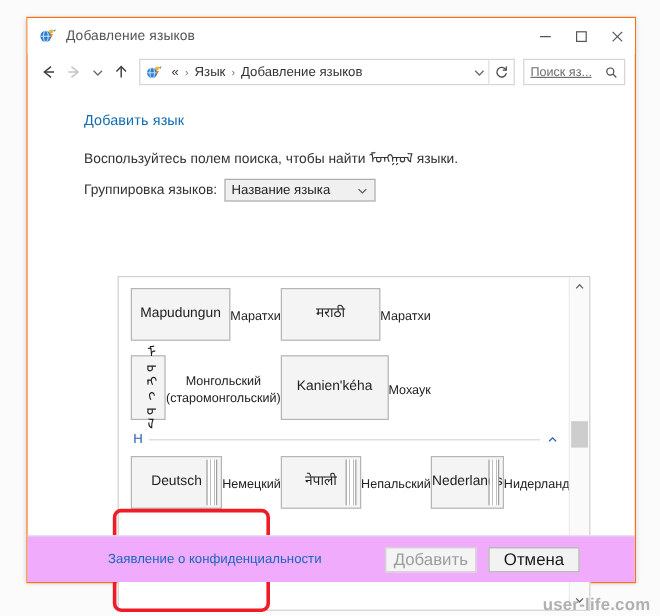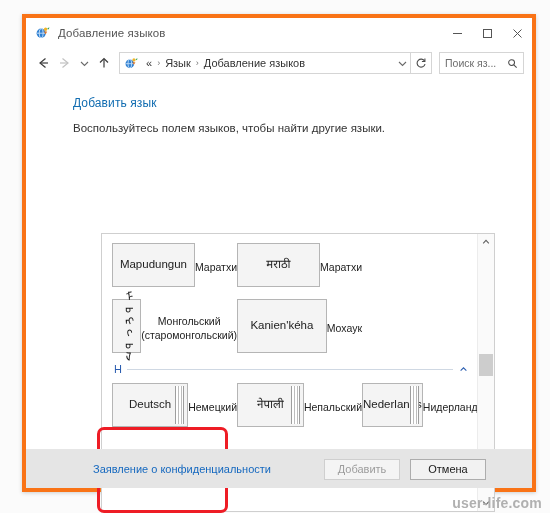--- a/index.html
+++ b/index.html
@@ -8,21 +8,21 @@
     background:#ffffff;
     font-family:"Liberation Sans","DejaVu Sans",sans-serif;
     -webkit-font-smoothing:antialiased;
     overflow:hidden;
   }
   .page{position:relative;width:550px;height:513px;background:#fbfbfb;}
 
   
   .window{
     position:absolute;left:22px;top:14px;width:506px;height:470px;
-    background:#ffffff;border:4px solid #f97316;
+    background:#ffffff;border:1px solid #f97316;
     box-shadow:0 1px 4px rgba(0,0,0,.18);
     display:flex;flex-direction:column;
   }
 
   
   .titlebar{
     height:30px;background:#ffffff;display:flex;align-items:center;
     flex:0 0 auto;position:relative;
   }
   .title-icon{width:16px;height:16px;margin-left:9px;margin-right:7px;position:relative;flex:0 0 auto;}
@@ -46,21 +46,21 @@
   .crumbs{display:flex;align-items:center;font-size:11px;color:#333;white-space:nowrap;overflow:hidden;gap:0;}
   .crumb{padding:0 3px;}
   .crumb-sep{color:#777;font-size:9px;padding:0 2px;}
   .addr-chev{margin-left:auto;width:16px;display:flex;align-items:center;justify-content:center;flex:0 0 auto;}
   .refreshbtn{width:20px;height:20px;border:1px solid #d5d5d5;border-left:none;background:#fff;
     display:flex;align-items:center;justify-content:center;flex:0 0 auto;}
   .searchbox{
     width:83px;height:20px;border:1px solid #d5d5d5;background:#fff;margin-left:7px;
     display:flex;align-items:center;flex:0 0 auto;
   }
-  .searchbox .ph{font-size:10.5px;color:#6d6d6d;padding-left:5px;white-space:nowrap;overflow:hidden;}
+  .searchbox .ph{font-size:10.5px;color:#6d6d6d;padding-left:5px;white-space:nowrap;overflow:hidden;text-decoration:underline;}
   .searchbox .mag{margin-left:auto;margin-right:5px;display:flex;}
 
   
   .content{flex:1 1 auto;position:relative;padding:0 20px;}
   h1.head{
     font-size:12px;font-weight:normal;color:#0b5394;color:#126db1;
     margin:18px 0 0 27px;letter-spacing:.1px;
   }
   .subtitle{font-size:11.5px;color:#333;margin:12px 0 0 27px;}
   .grouprow{display:flex;align-items:center;margin:10px 0 0 27px;}
@@ -113,27 +113,27 @@
   
   .redbox{
     position:absolute;left:71px;top:349px;width:131px;height:86px;
     border:3px solid #ee1c25;border-radius:7px;pointer-events:none;
     box-sizing:border-box;
   }
 
   
   .footer{
     position:absolute;left:0;right:0;bottom:0;height:38px;border-top:1px solid #e6e6e6;
-    display:flex;align-items:center;padding:0 20px;background:#e5e5e5;
+    display:flex;align-items:center;padding:0 20px;background:#f0abfc;
   }
   .privacy{font-size:11px;color:#1568bf;margin-left:47px;cursor:pointer;}
   .btns{margin-left:auto;display:flex;gap:10px;margin-right:26px;}
   .btn{
     width:76px;height:21px;border:1px solid #adadad;background:#f2f2f2;
-    font-size:11px;color:#1a1a1a;display:flex;align-items:center;justify-content:center;
+    font-size:14px;color:#1a1a1a;display:flex;align-items:center;justify-content:center;
     box-sizing:border-box;
   }
   .btn.disabled{color:#9c9c9c;border-color:#cfcfcf;background:#f4f4f4;}
 
   
   .watermark{
     position:absolute;right:8px;bottom:2px;font-size:14px;color:#b0b0b0;
     letter-spacing:.2px;font-weight:bold;
   }
 </style>
@@ -237,22 +237,33 @@
           <svg width="11" height="11" viewBox="0 0 12 12">
             <circle cx="5" cy="5" r="3.2" fill="none" stroke="#4a4a4a" stroke-width="1.1"></circle>
             <path d="M7.4 7.4 L10.5 10.5" stroke="#4a4a4a" stroke-width="1.1"></path>
           </svg>
         </span>
       </div>
     </div>
 
     <div class="content">
       <h1 class="head">Добавить язык</h1>
-      <div class="subtitle">Воспользуйтесь полем языков, чтобы найти другие языки.</div>
-
+      <div class="subtitle">Воспользуйтесь полем поиска, чтобы найти ᠮᠤᠩᠭᠤᠯ языки.</div>
+
+      <div class="grouprow">
+        <span class="grouplabel">Группировка языков:</span>
+        <div class="select">
+          <span class="val">Название языка</span>
+          <span class="chev">
+            <svg width="10" height="10" viewBox="0 0 11 11">
+                <path d="M2 4 L5.5 7.5 L9 4" fill="none" stroke="#555" stroke-width="1.1"></path>
+              </svg>
+          </span>
+        </div>
+      </div>
 
       <div class="listpanel">
         <div class="listinner">
 
           <div class="tilerow" style="margin-top:9px;">
             <div class="tilecell">
               <div class="tile">
                 <span class="name">Mapudungun</span>
               </div>
               <div class="caption">Маратхи</div>

